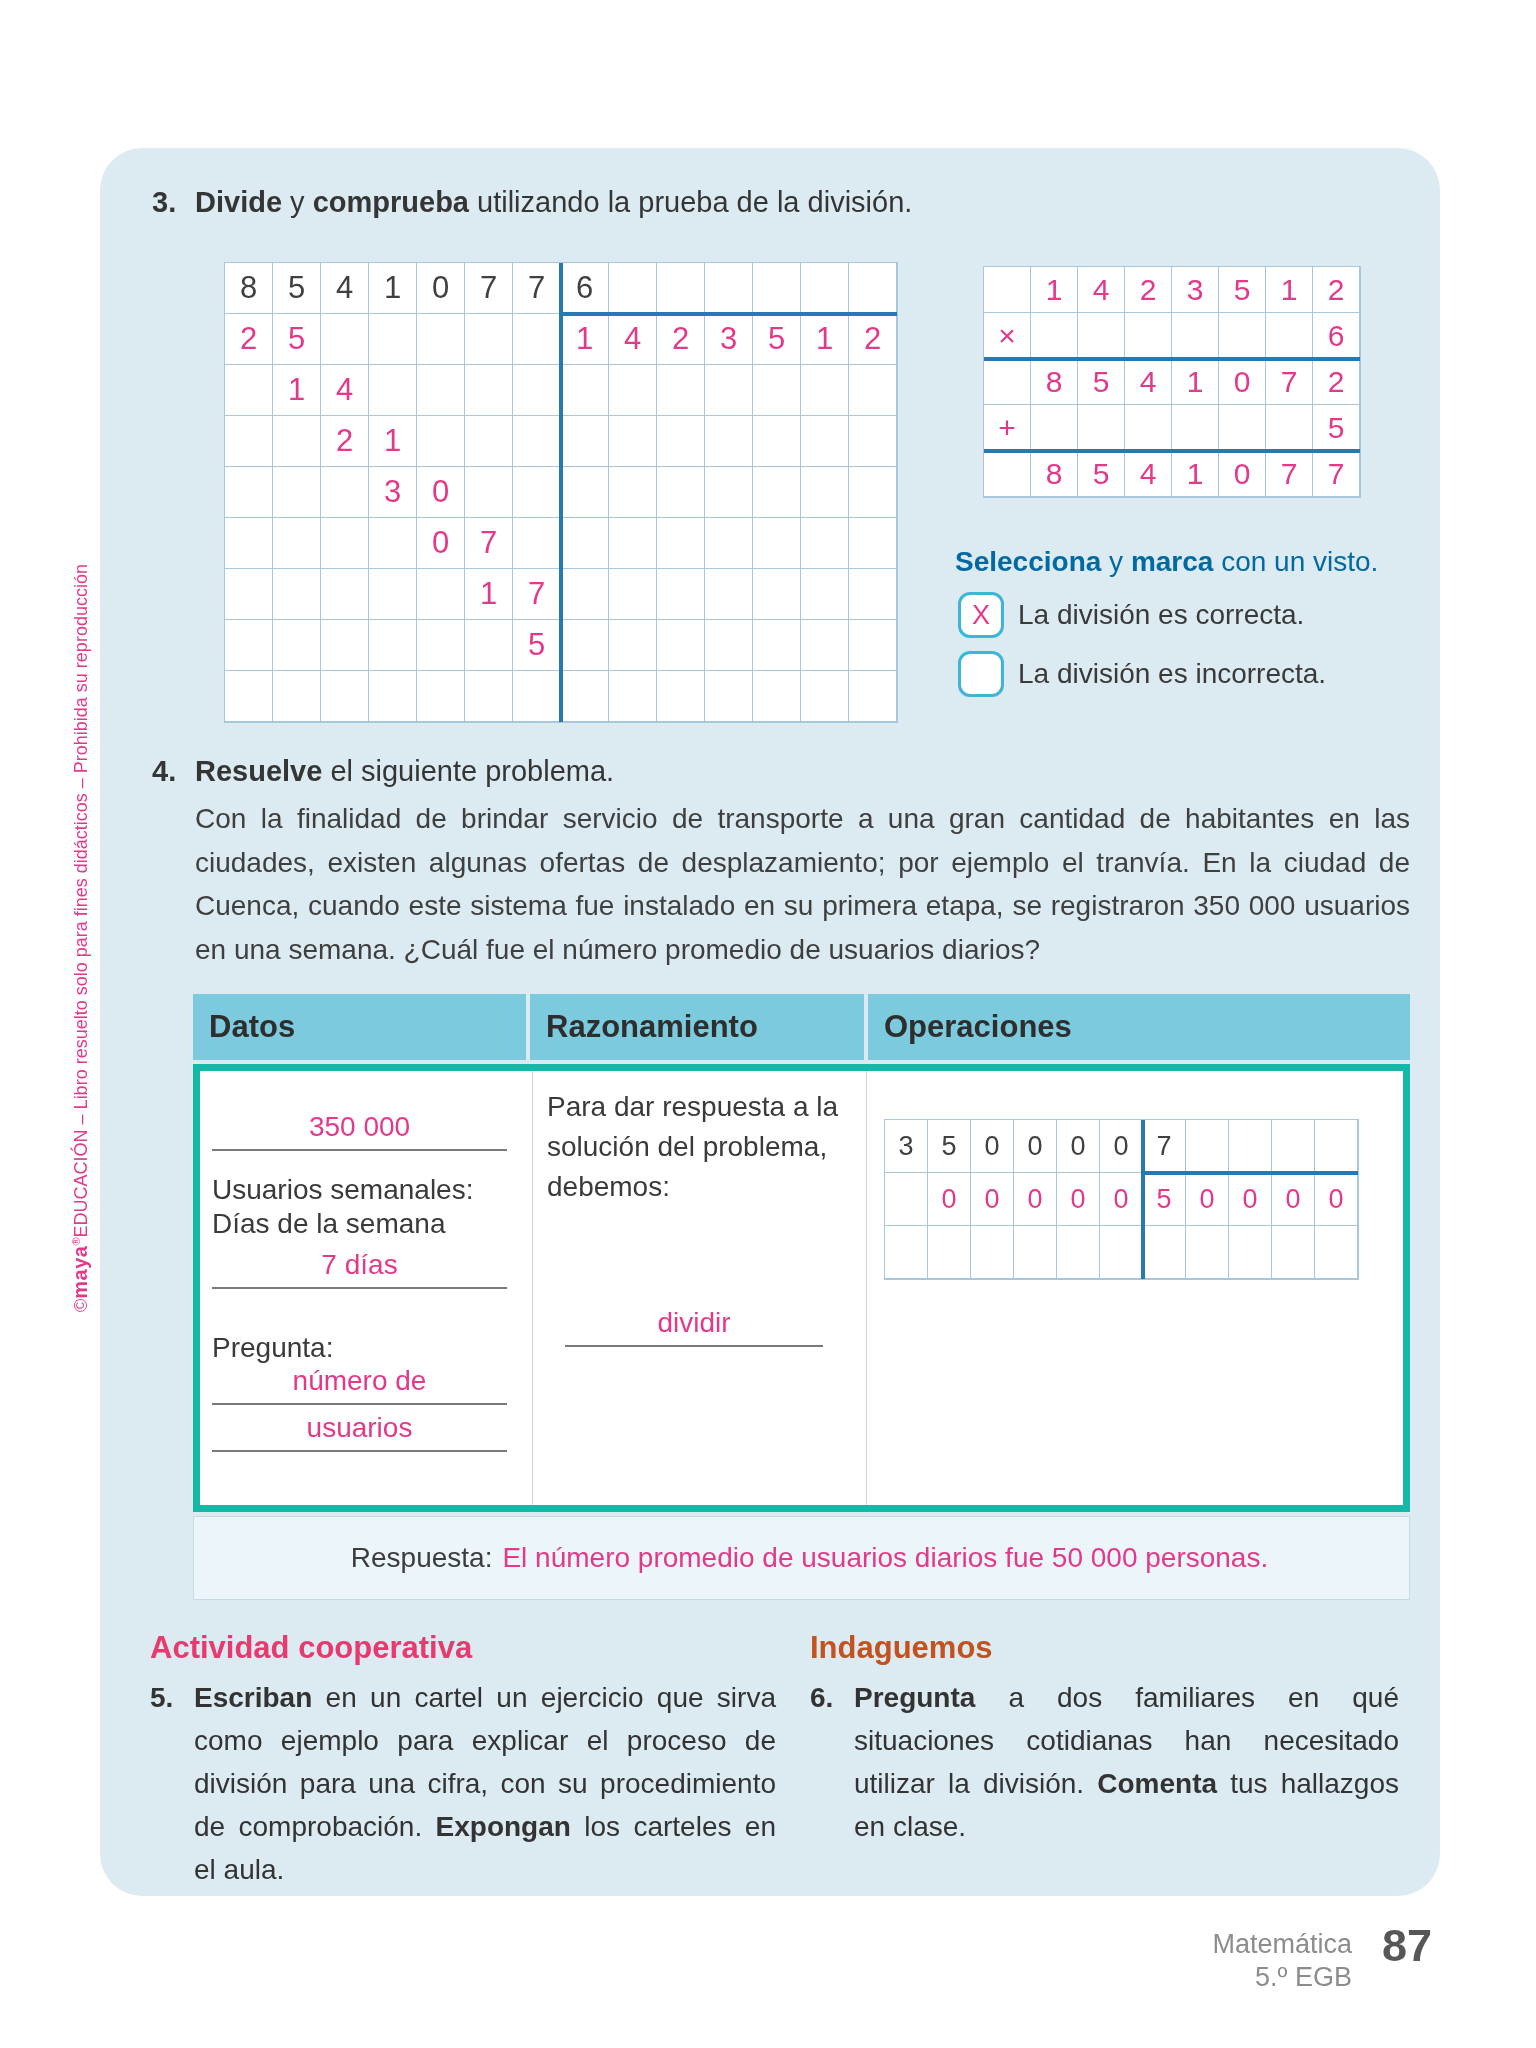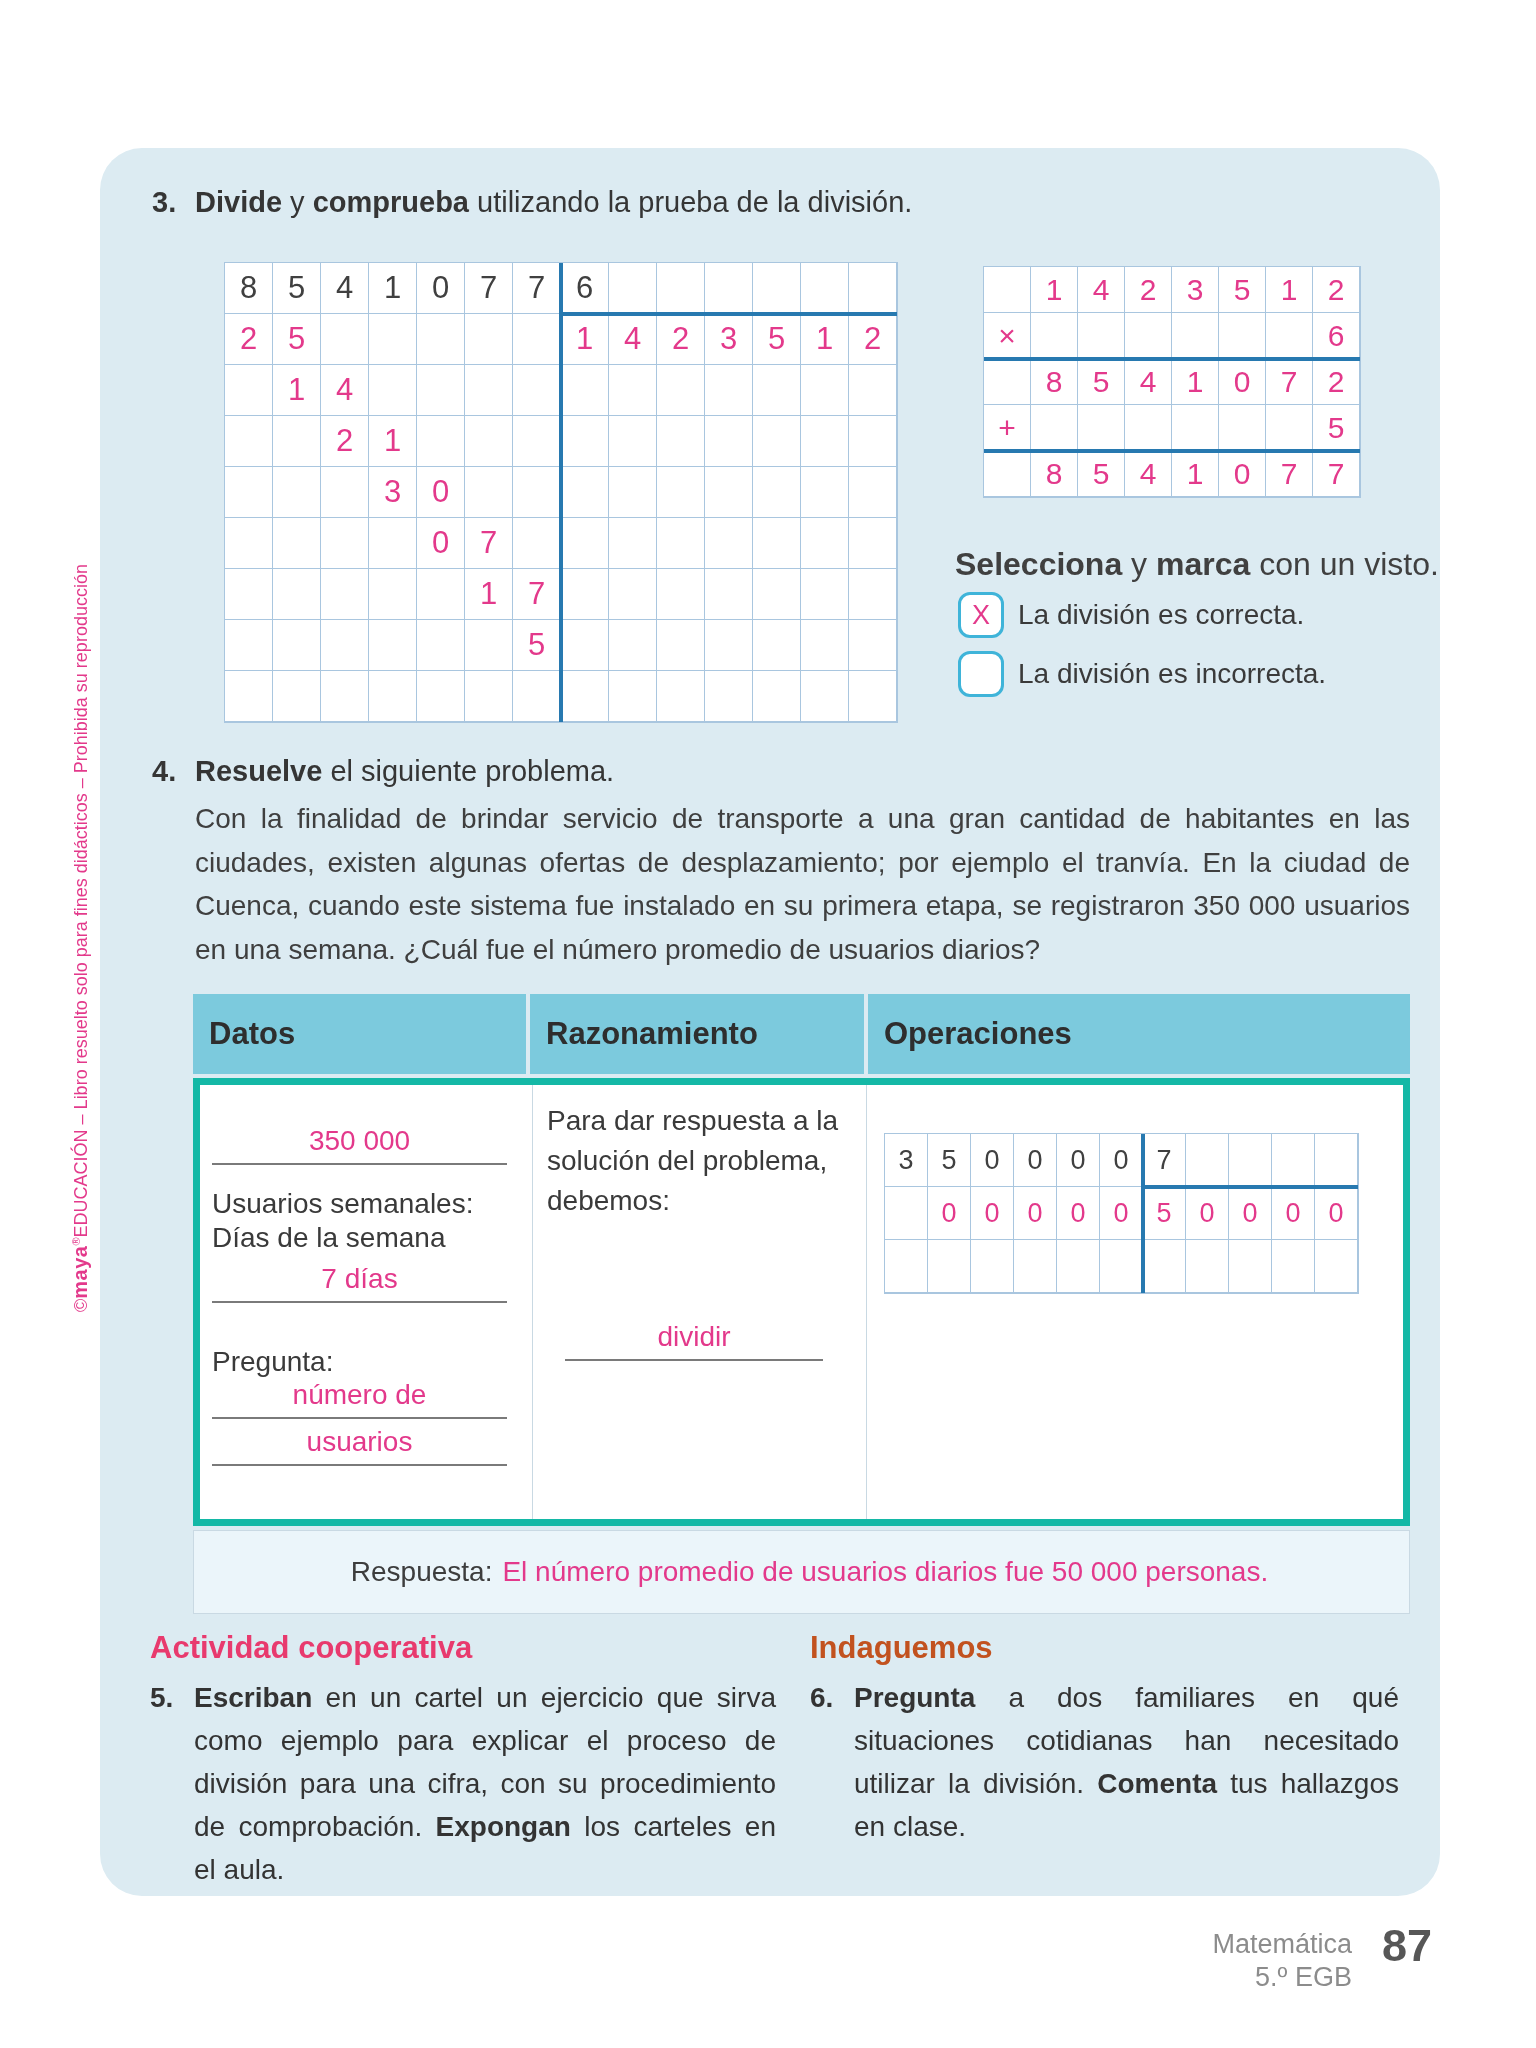--- a/index.html
+++ b/index.html
@@ -32,33 +32,33 @@
   
   .grid{position:absolute;display:grid;background:#fff;border:1px solid var(--gb)}
   .cell{
     border-right:1px solid var(--gb);border-bottom:1px solid var(--gb);
     display:flex;align-items:center;justify-content:center;background:#fff;
   }
   .c-pink{color:var(--pink)} .c-dark{color:#404040}
   .vline{position:absolute;width:4px;margin-left:-2px;background:var(--thick)}
   .hline{position:absolute;height:4px;margin-top:-2px;background:var(--thick)}
   
-  .prompt{font-size:32px;color:#404040}
+  .prompt{font-size:28px;color:#0369a1}
   .opt{display:flex;align-items:center}
   .checkbox{
     width:40px;height:40px;flex:none;background:#fff;border:3px solid #3fb4d9;
     border-radius:12px;display:flex;align-items:center;justify-content:center;
     font-size:27px;color:var(--pink);
   }
   .opt .lbl{margin-left:14px;font-size:28px;color:#3a3a3a}
   
   .para{font-size:28px;line-height:43.5px;text-align:justify;color:#3f3f3f}
   
   .tbl{position:absolute;left:93px;top:846px;width:1217px}
-  .thead{display:flex;gap:4px;height:80px}
+  .thead{display:flex;gap:4px;height:66px}
   .th{
     background:var(--teal);display:flex;align-items:center;padding-left:16px;
     font-size:31px;font-weight:bold;color:#2e2e2e;box-sizing:border-box;
   }
   .tbody{
     margin-top:4px;height:448px;background:#fff;display:flex;position:relative;
     border:7px solid #14b8a6;box-sizing:border-box;
   }
   .tcol{box-sizing:border-box;border-right:1px solid #c9d9e3;position:relative}
   .tcol:last-child{border-right:none}

